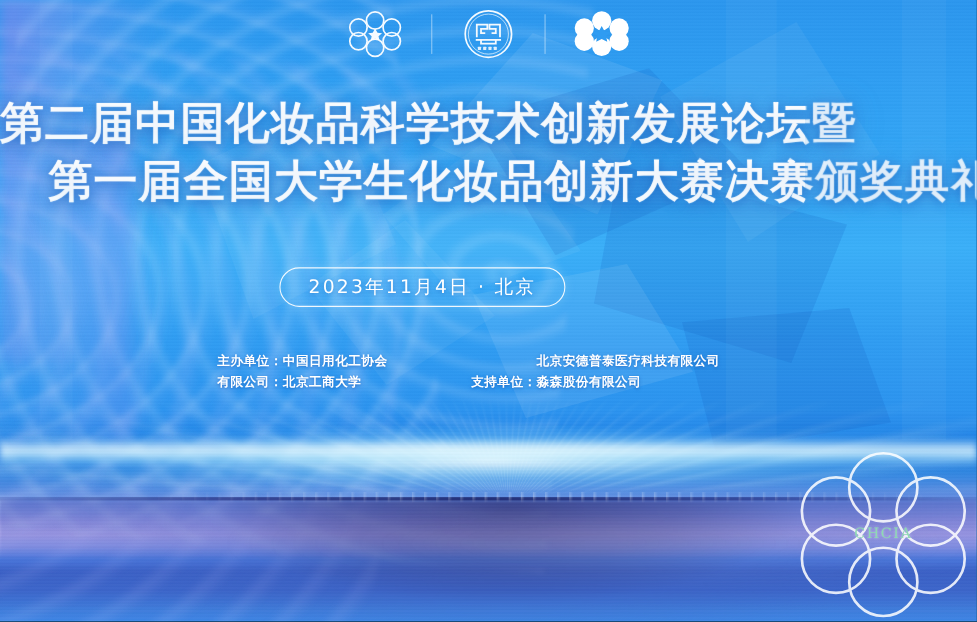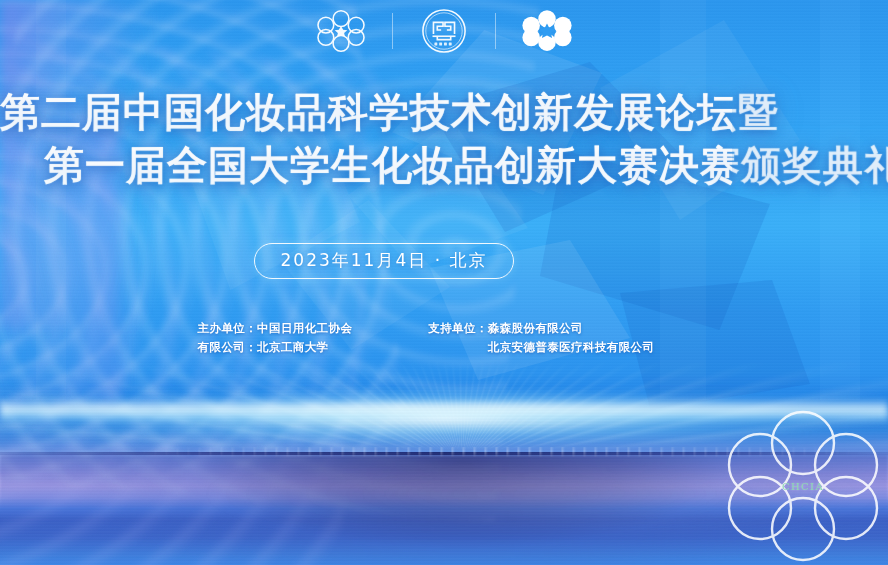--- a/index.html
+++ b/index.html
@@ -368,21 +368,21 @@
     opacity: 0.92;
     pointer-events: none;
   }
   .watermark .wm-label {
     position: absolute;
     left: 0; right: 0;
     top: 50%;
     transform: translateY(-50%);
     text-align: center;
     font-family: "DejaVu Serif", "Liberation Serif", serif;
-    font-size: 10px;
+    font-size: 13px;
     letter-spacing: 1.4px;
     color: #8fe0b0;
     text-shadow: 0 0 3px rgba(255,255,255,0.5);
   }
 </style>
 </head>
 <body>
 
 <div id="stage">
 
@@ -495,26 +495,26 @@
           <span class="credit-value">中国日用化工协会</span>
         </div>
         <div class="credit-row">
           <span class="credit-label">有限公司：</span>
           <span class="credit-value">北京工商大学</span>
         </div>
       </div>
 
       <div class="credit-col">
         <div class="credit-row">
+          <span class="credit-label spacer">支持单位：</span>
+          <span class="credit-value">北京安德普泰医疗科技有限公司</span>
+        </div>
+        <div class="credit-row">
           <span class="credit-label">支持单位：</span>
           <span class="credit-value">淼森股份有限公司</span>
-        </div>
-        <div class="credit-row">
-          <span class="credit-label spacer">支持单位：</span>
-          <span class="credit-value">北京安德普泰医疗科技有限公司</span>
         </div>
       </div>
 
     </div>
 
     <div class="watermark">
       <svg width="158" height="158" viewBox="0 0 158 158" aria-hidden="true">
         <g fill="none" stroke="#ffffff" stroke-width="2.4" opacity="0.93">
           <circle cx="79" cy="36" r="31"></circle>
           <circle cx="79" cy="122" r="31"></circle>

